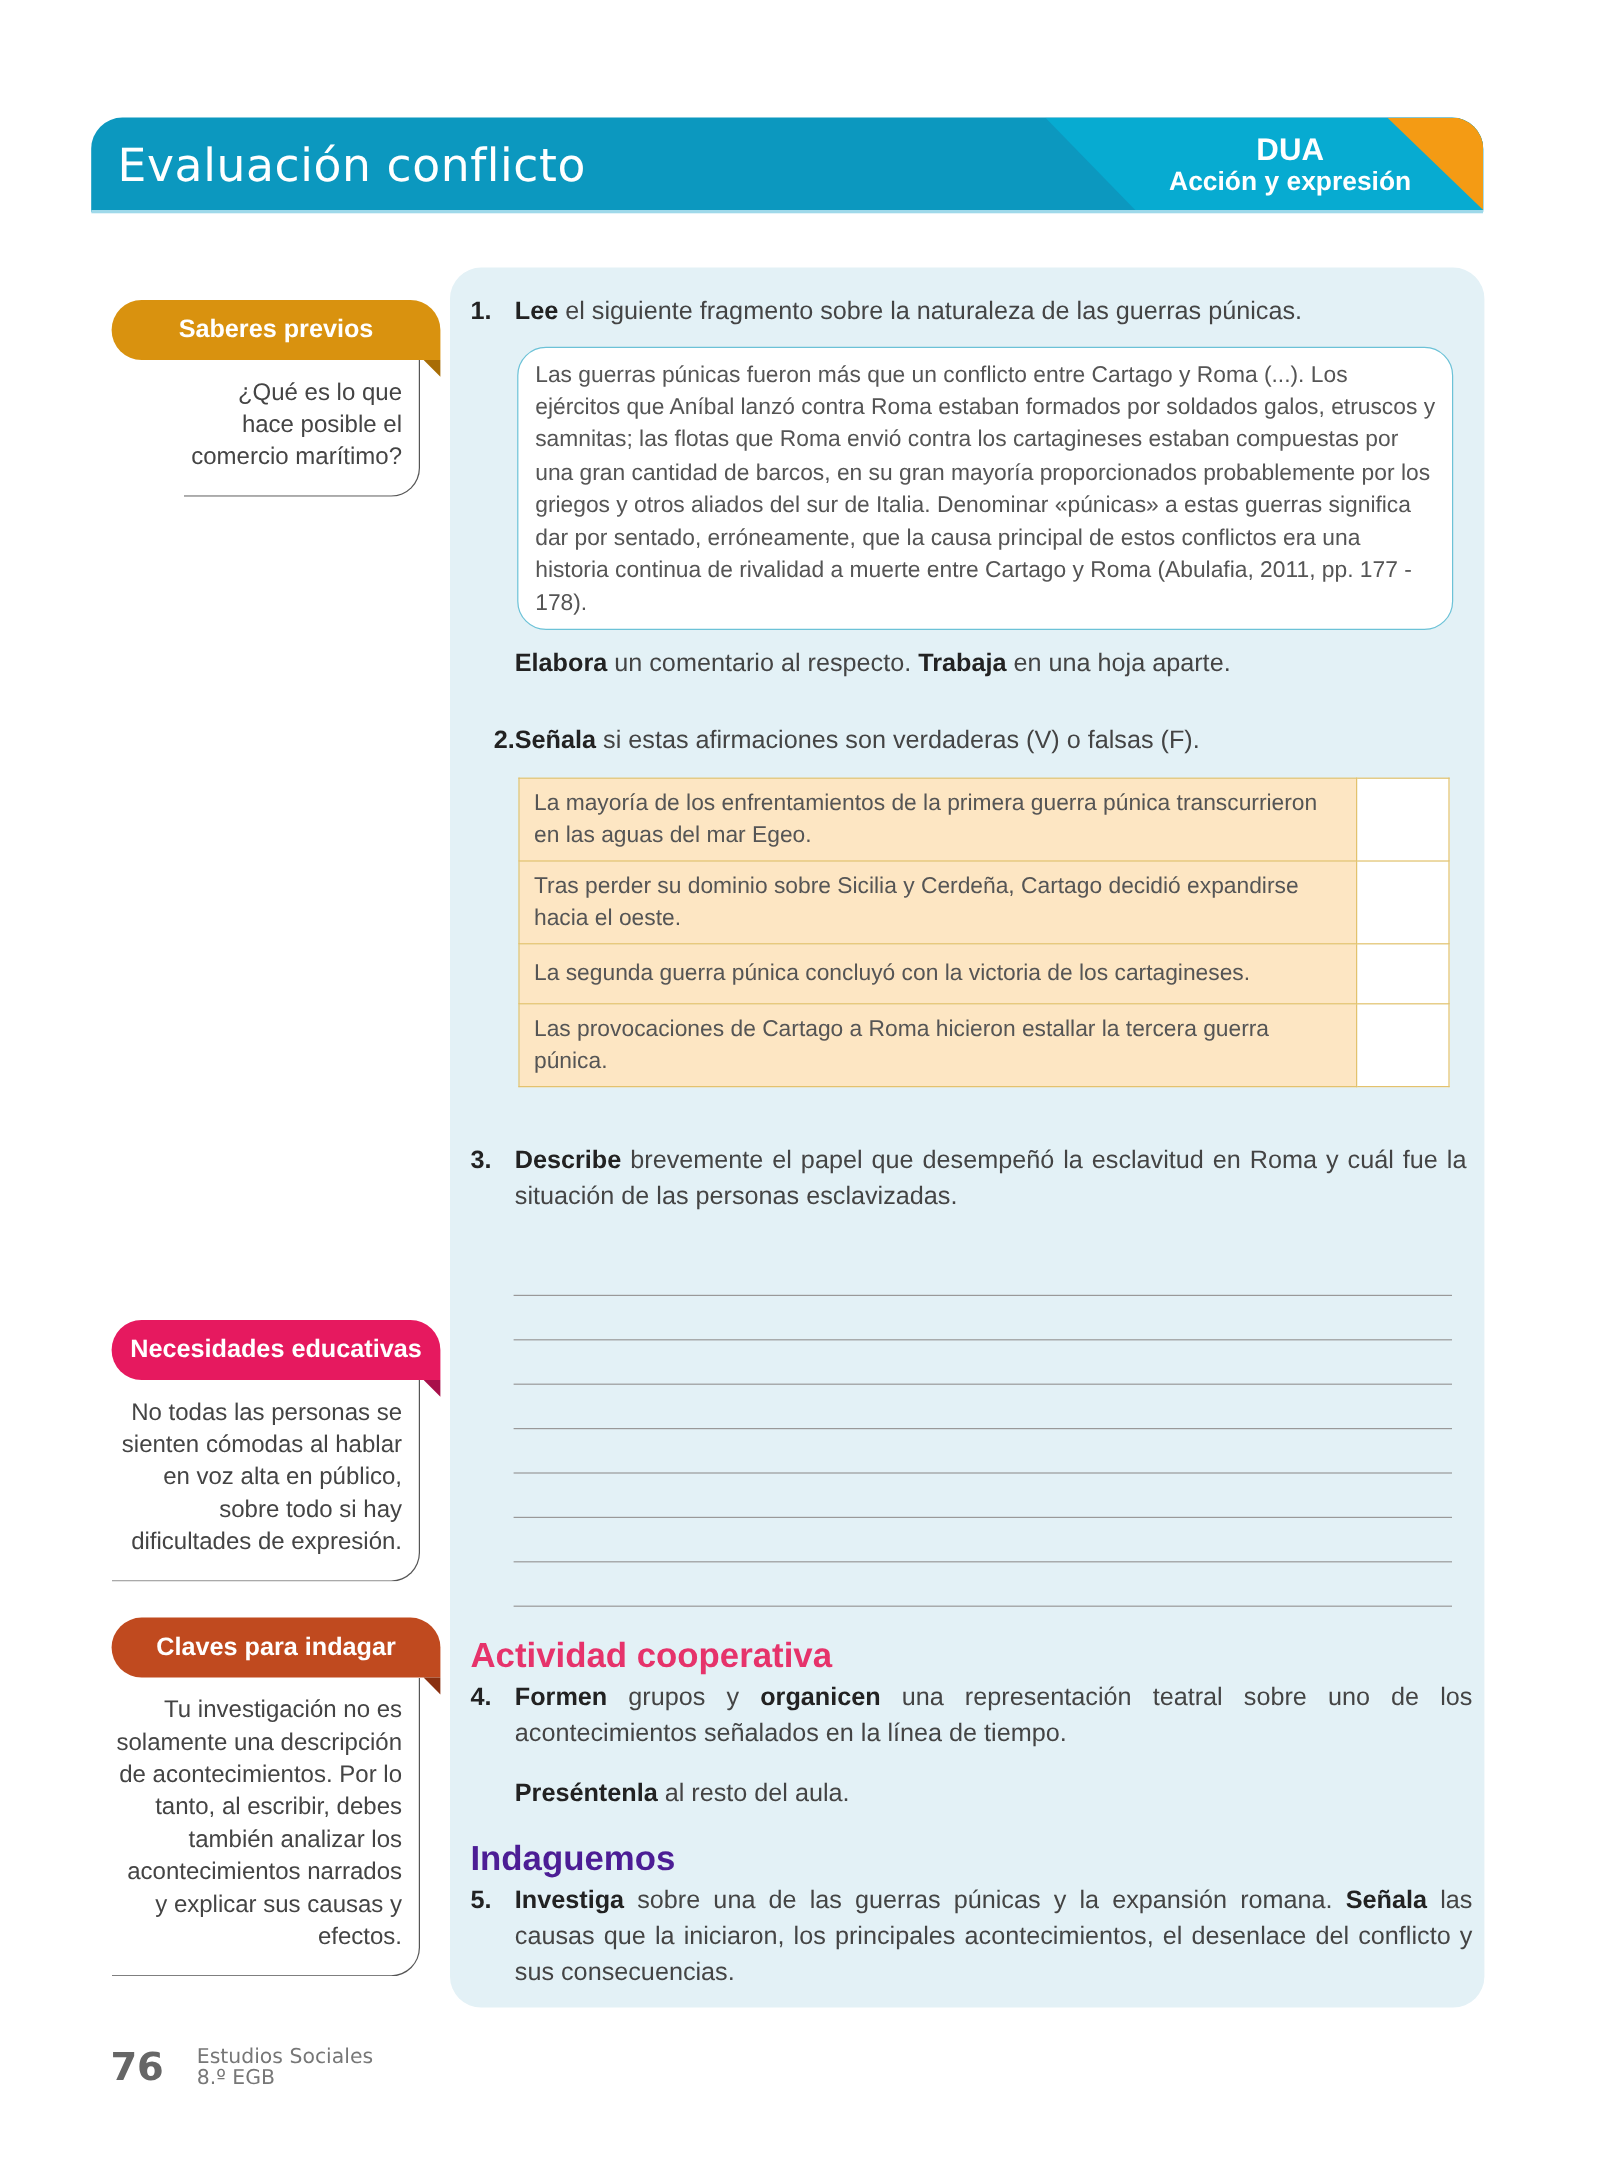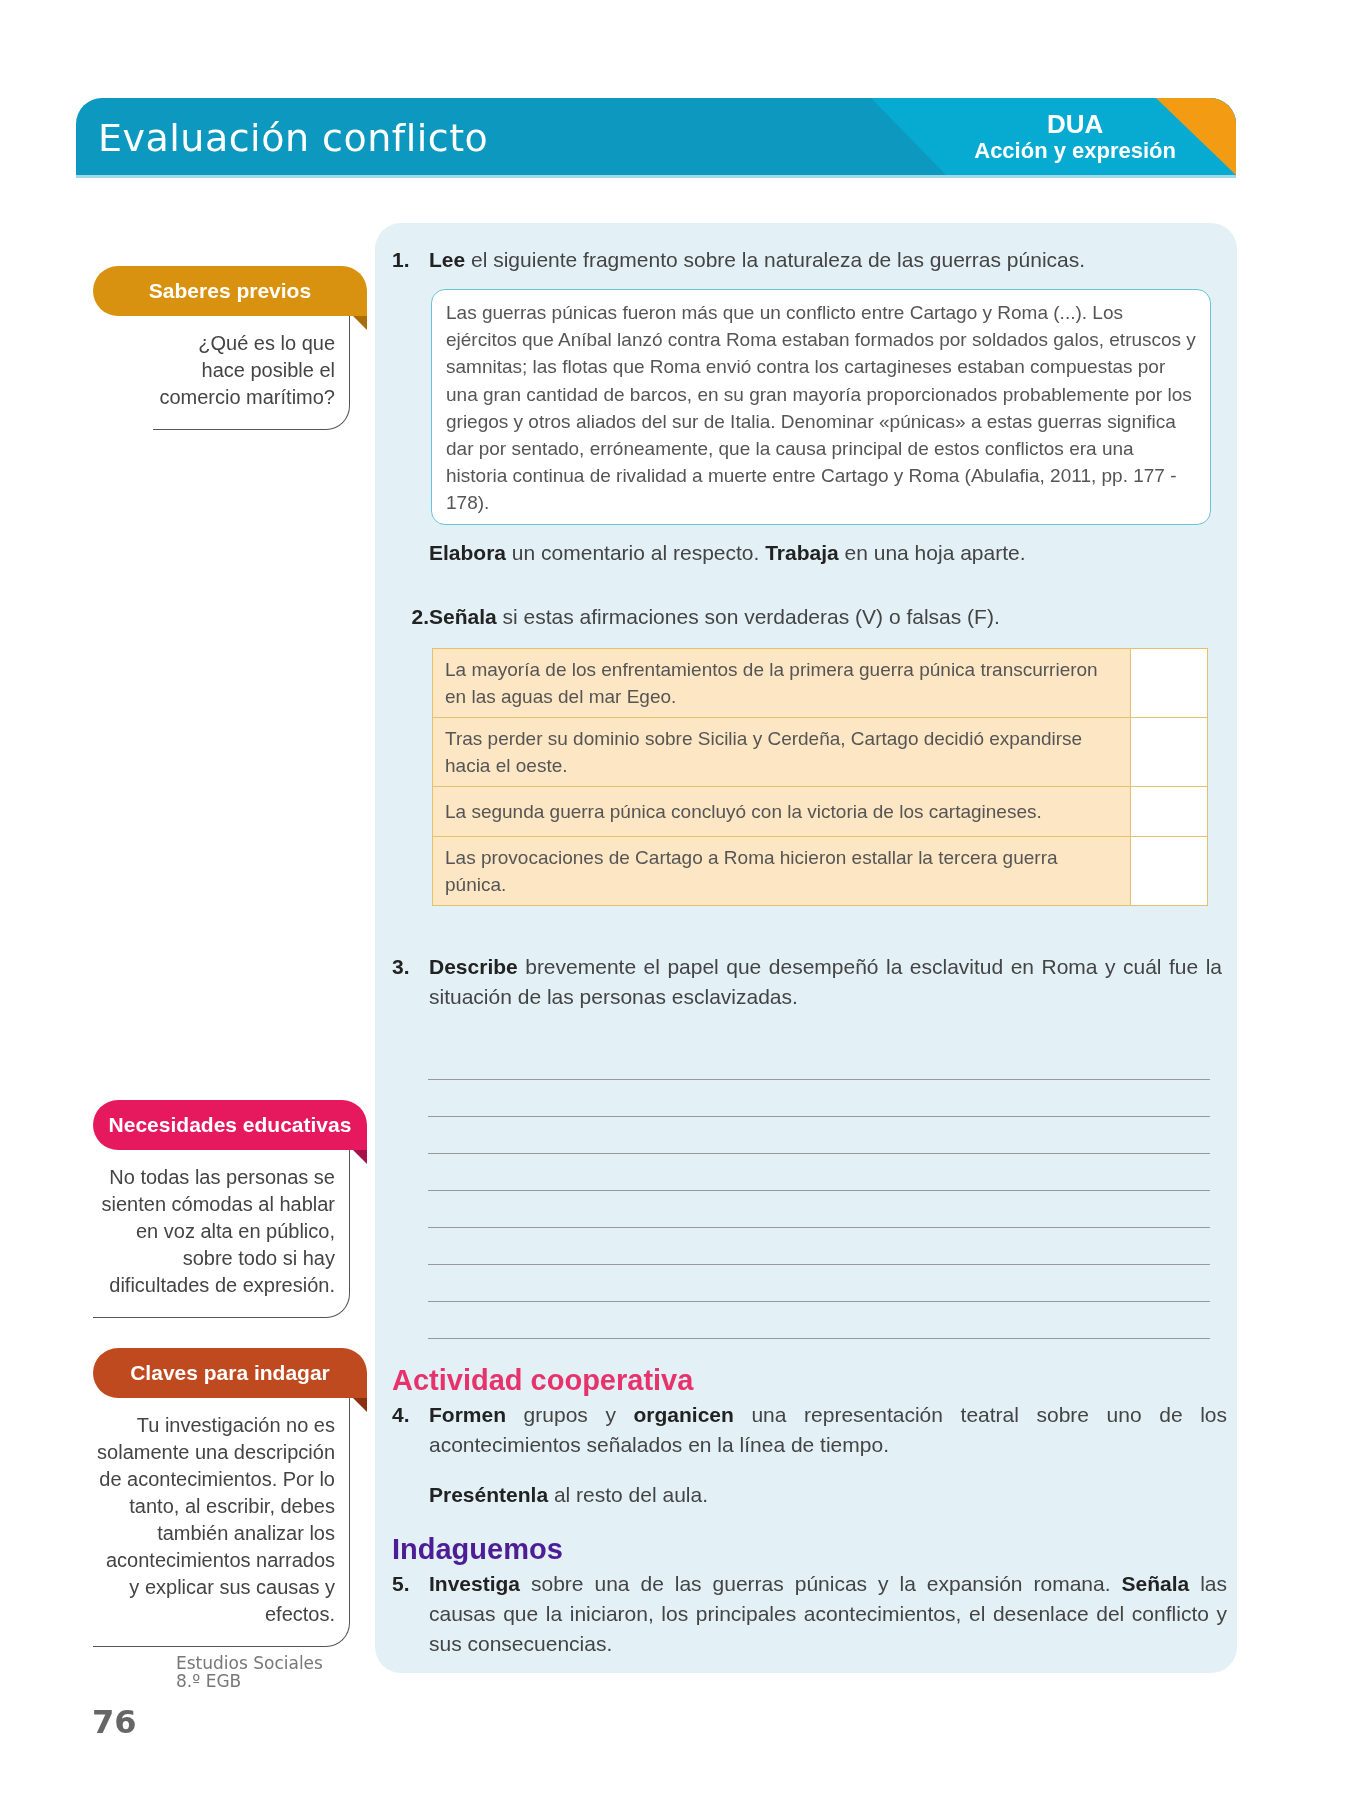--- a/index.html
+++ b/index.html
@@ -14,45 +14,45 @@
 
   .side { position:absolute; left:93px; width:274px; }
   .pill { height:50px; border-radius:25px 25px 0 25px; color:#fff; font-weight:bold; font-size:21px; display:flex; align-items:center; justify-content:center; position:relative; }
   .pill .fold { position:absolute; right:0; bottom:-14px; width:0; height:0; border-left:14px solid transparent; }
   .side-body { margin-right:17px; border-right:1.5px solid #555; border-bottom:1.5px solid #555; border-bottom-right-radius:24px; text-align:right; padding:14px 14px 18px 0; font-size:20px; line-height:27px; color:#444; margin-left:150px; }
 
   .panel { position:absolute; left:375px; top:223px; width:862px; height:1450px; background:#e3f1f6; border-radius:26px; }
   .q { position:absolute; left:392px; font-size:21px; line-height:30px; color:#444; }
   .q .num { font-weight:bold; color:#222; display:inline-block; width:37px; }
   .q b { color:#222; }
-  .quote { position:absolute; left:431px; top:289px; width:780px; height:236px; background:#fff; border:1.5px solid #6cc2d7; border-radius:14px; box-sizing:border-box; padding:9px 14px; font-size:19px; line-height:27.2px; color:#555; }
+  .quote { position:absolute; left:431px; top:289px; width:780px; height:236px; background:#fff; border:1.5px solid #6cc2d7; border-radius:24px; box-sizing:border-box; padding:9px 14px; font-size:19px; line-height:27.2px; color:#555; }
   .vf { position:absolute; left:432px; top:648px; width:776px; border-collapse:collapse; }
   .vf td { border:1.5px solid #e3c26d; font-size:19px; line-height:27px; color:#555; }
   .vf td.s { background:#fde6c3; padding:6px 12px; width:676px; }
   .vf td.a { background:#fff; width:74px; }
   .lines { position:absolute; left:428px; top:1043px; width:782px; }
   .lines .ln { height:36px; border-bottom:1.5px solid #999; }
   .sec { position:absolute; left:392px; font-weight:bold; font-size:29px; }
   .footer-num { position:absolute; left:92px; top:1703px; font-size:32px; font-weight:bold; color:#666; font-family:"DejaVu Sans", sans-serif; }
-  .footer-t { position:absolute; left:164px; top:1654px; font-size:17px; line-height:18px; color:#777; font-family:"DejaVu Sans", sans-serif;margin-left:12px; }
+  .footer-t { position:absolute; left:164px; top:1705px; font-size:17px; line-height:18px; color:#777; font-family:"DejaVu Sans", sans-serif; }
 </style>
 </head>
 <body>
 
 <div class="header">
   <div class="light"></div>
   <div class="orange"></div>
   <div class="title">Evaluación conflicto</div>
   <div class="dua">
     <div class="d1">DUA</div>
     <div class="d2">Acción y expresión</div>
   </div>
 </div>
 
-<div class="side" style="top:266px;">
+<div class="side" style="top:250px;">
   <div class="pill" style="background:#d9920f;">
     <span>Saberes previos</span>
     <span class="fold" style="border-top:14px solid #a86d06;"></span>
   </div>
   <div class="side-body" style="margin-left:60px;">
     <div>¿Qué es lo que hace posible el comercio marítimo?</div>
   </div>
 </div>
 
 <div class="side" style="top:1100px;">

